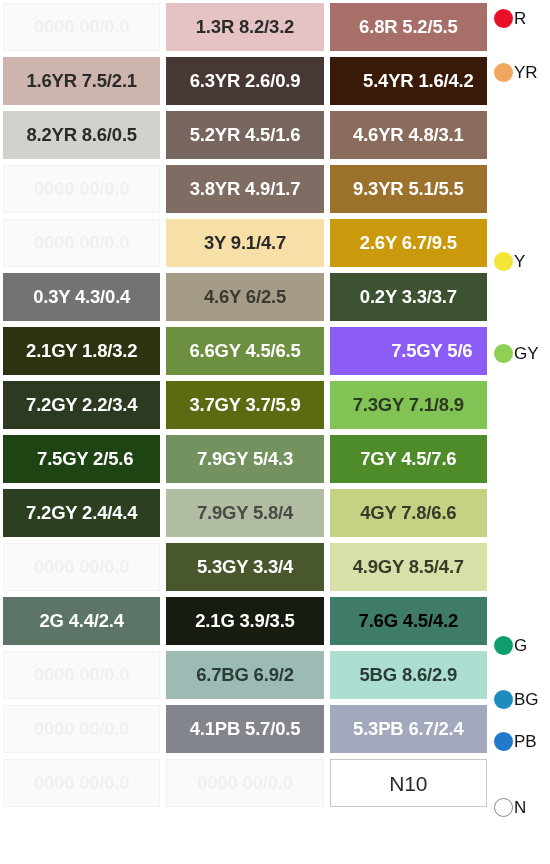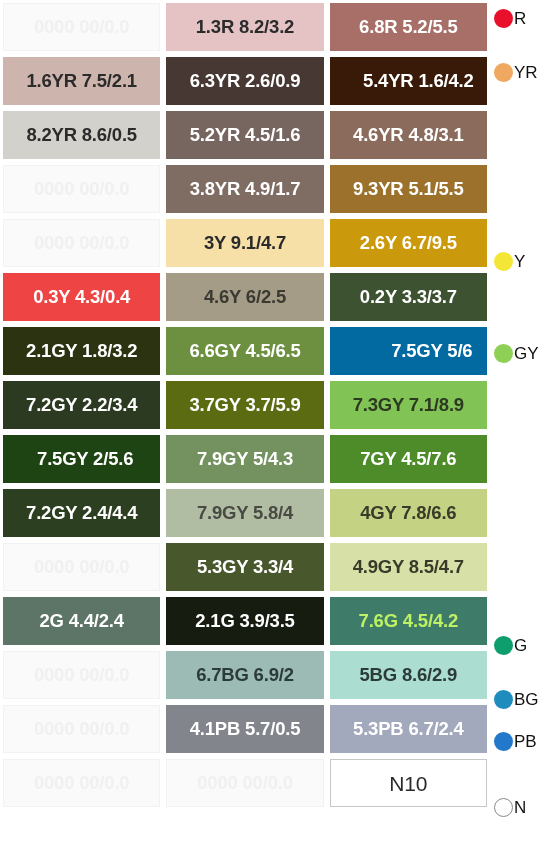--- a/index.html
+++ b/index.html
@@ -138,36 +138,36 @@
       </div>
       <div class="cell empty">
         <span class="cell-label">0000 00/0.0</span>
       </div>
       <div class="cell" style="background: rgb(247, 223, 168);">
         <span class="cell-label" style="color: rgb(43, 43, 43);">3Y 9.1/4.7</span>
       </div>
       <div class="cell" style="background: rgb(203, 154, 12);">
         <span class="cell-label" style="color: rgb(255, 255, 255);">2.6Y 6.7/9.5</span>
       </div>
-      <div class="cell" style="background: #ef4444;">
+      <div class="cell" style="background: #737373;">
         <span class="cell-label" style="color: rgb(255, 255, 255);">0.3Y 4.3/0.4</span>
       </div>
       <div class="cell" style="background: rgb(164, 156, 134);">
         <span class="cell-label" style="color: rgb(58, 58, 50);">4.6Y 6/2.5</span>
       </div>
       <div class="cell" style="background: rgb(60, 82, 48);">
         <span class="cell-label" style="color: rgb(255, 255, 255);">0.2Y 3.3/3.7</span>
       </div>
       <div class="cell" style="background: rgb(44, 51, 16);">
         <span class="cell-label" style="color: rgb(255, 255, 255);">2.1GY 1.8/3.2</span>
       </div>
       <div class="cell" style="background: rgb(109, 144, 64);">
         <span class="cell-label" style="color: rgb(255, 255, 255);">6.6GY 4.5/6.5</span>
       </div>
-      <div class="cell" style="background: #0369a1; padding-left: 47px;">
+      <div class="cell" style="background: #8b5cf6; padding-left: 47px;">
         <span class="cell-label" style="color: rgb(255, 255, 255);">7.5GY 5/6</span>
       </div>
       <div class="cell" style="background: rgb(43, 58, 33);">
         <span class="cell-label" style="color: rgb(255, 255, 255);">7.2GY 2.2/3.4</span>
       </div>
       <div class="cell" style="background: rgb(91, 107, 18);">
         <span class="cell-label" style="color: rgb(255, 255, 255);">3.7GY 3.7/5.9</span>
       </div>
       <div class="cell" style="background: rgb(130, 195, 86);">
         <span class="cell-label" style="color: rgb(43, 58, 33);">7.3GY 7.1/8.9</span>
@@ -199,21 +199,21 @@
       <div class="cell" style="background: rgb(215, 224, 166);">
         <span class="cell-label" style="color: rgb(58, 58, 42);">4.9GY 8.5/4.7</span>
       </div>
       <div class="cell" style="background: rgb(93, 117, 103);">
         <span class="cell-label" style="color: rgb(255, 255, 255);">2G 4.4/2.4</span>
       </div>
       <div class="cell" style="background: rgb(23, 28, 16);">
         <span class="cell-label" style="color: rgb(255, 255, 255);">2.1G 3.9/3.5</span>
       </div>
       <div class="cell" style="background: rgb(62, 124, 105);">
-        <span class="cell-label" style="color: #bef264;">7.6G 4.5/4.2</span>
+        <span class="cell-label" style="color: #000000;">7.6G 4.5/4.2</span>
       </div>
       <div class="cell empty">
         <span class="cell-label">0000 00/0.0</span>
       </div>
       <div class="cell" style="background: rgb(156, 187, 181);">
         <span class="cell-label" style="color: rgb(43, 59, 56);">6.7BG 6.9/2</span>
       </div>
       <div class="cell" style="background: rgb(171, 222, 208);">
         <span class="cell-label" style="color: rgb(43, 59, 56);">5BG 8.6/2.9</span>
       </div>

